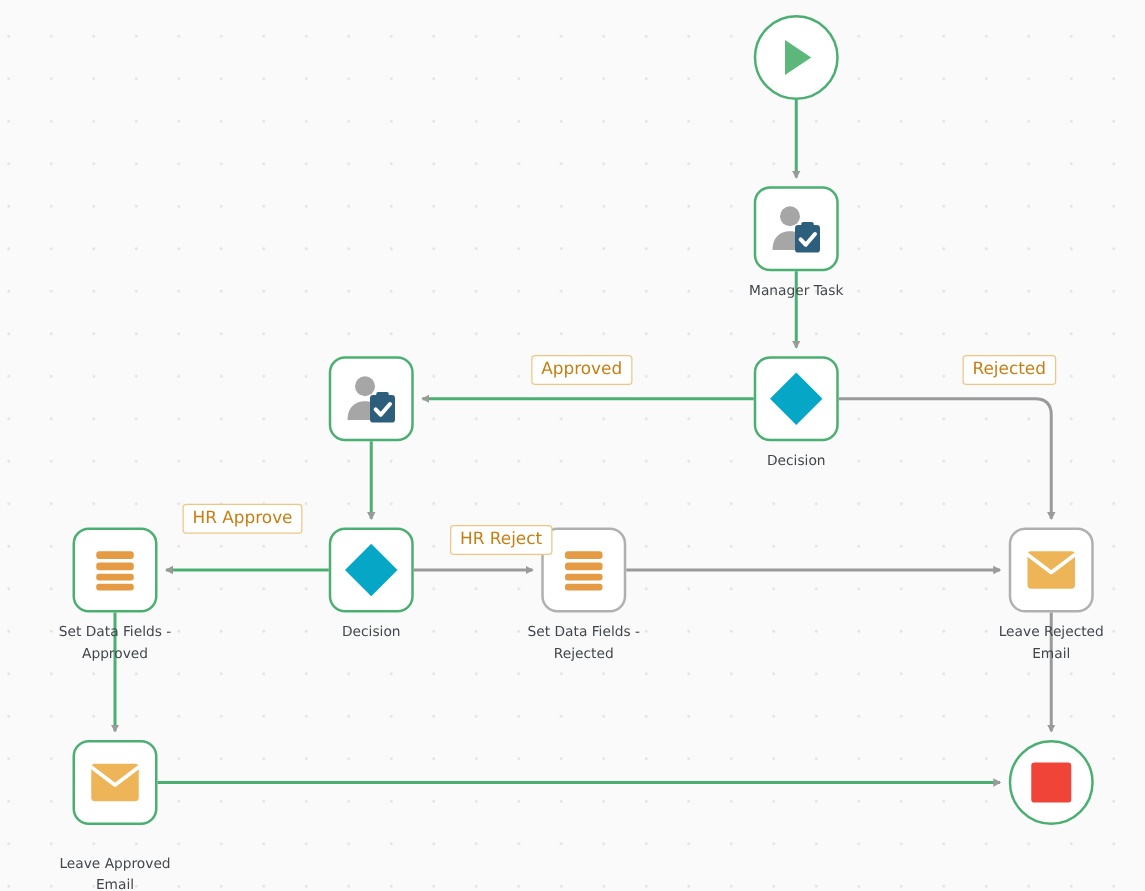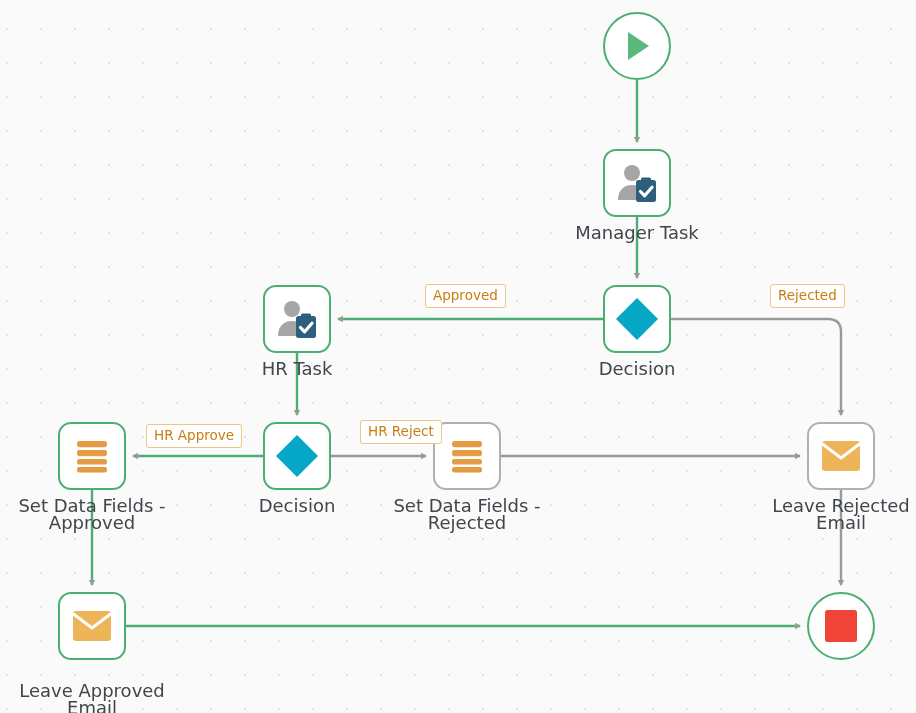--- a/index.html
+++ b/index.html
@@ -42,21 +42,21 @@
   .node.inactive { border-color: #b0b0b0; }
   .node.round {
     border-radius: 50%;
     width: 68px;
     height: 68px;
   }
 
   .node-label {
     position: absolute;
     text-align: center;
-    font-size: 18px;
+    font-size: 11px;
     line-height: 17px;
     color: #40464c;
     white-space: pre-line;
     pointer-events: none;
   }
 
   
   .edge-label {
     position: absolute;
     background: #ffffff;
@@ -133,21 +133,20 @@
 
   <div class="node" style="left:263px; top:285px;">
     <svg class="icon" width="44" height="42" viewBox="0 0 44 42">
       <circle cx="17" cy="11" r="8" fill="#a6a6a6"></circle>
       <path d="M3,38 C3,27 10,23 17,23 C24,23 31,27 31,38 Z" fill="#a6a6a6"></path>
       <rect x="21" y="18" width="20" height="22" rx="2.5" fill="#2d5f7c"></rect>
       <rect x="26" y="15.5" width="10" height="5" rx="1.6" fill="#2d5f7c"></rect>
       <path d="M25.5,29.5 L29.6,33.8 L37,25.2" stroke="#ffffff" stroke-width="3.2" fill="none" stroke-linecap="round" stroke-linejoin="round"></path>
     </svg>
   </div>
-  <div class="node-label" style="left:213px; top:360px; width:168px;">HR Task</div>
 
   <div class="node" style="left:263px; top:422px;">
     <svg class="icon" width="46" height="46" viewBox="0 0 46 46">
       <path d="M23,2 L44,23 L23,44 L2,23 Z" fill="#06a7c6"></path>
     </svg>
   </div>
   <div class="node-label" style="left:213px; top:497px; width:168px;">Decision</div>
 
   <div class="node" style="left:58px; top:422px;">
     <svg class="icon" width="38" height="38" viewBox="0 0 38 38">
@@ -192,17 +191,17 @@
   <div class="node round" style="left:807px; top:592px;">
     <svg class="icon" width="34" height="34" viewBox="0 0 34 34">
       <rect x="1" y="1" width="32" height="32" rx="2.5" fill="#f04438"></rect>
     </svg>
   </div>
 
   <div class="edge-label" style="left:425px; top:284px;">Approved</div>
 
   <div class="edge-label" style="left:770px; top:284px;">Rejected</div>
 
-  <div class="edge-label" style="left:146px; top:424px;">HR Approve</div>
+  <div class="edge-label" style="left:146px; top:403px;">HR Approve</div>
 
   <div class="edge-label" style="left:360px; top:420px;">HR Reject</div>
 
 </div>
 
 </body></html>

